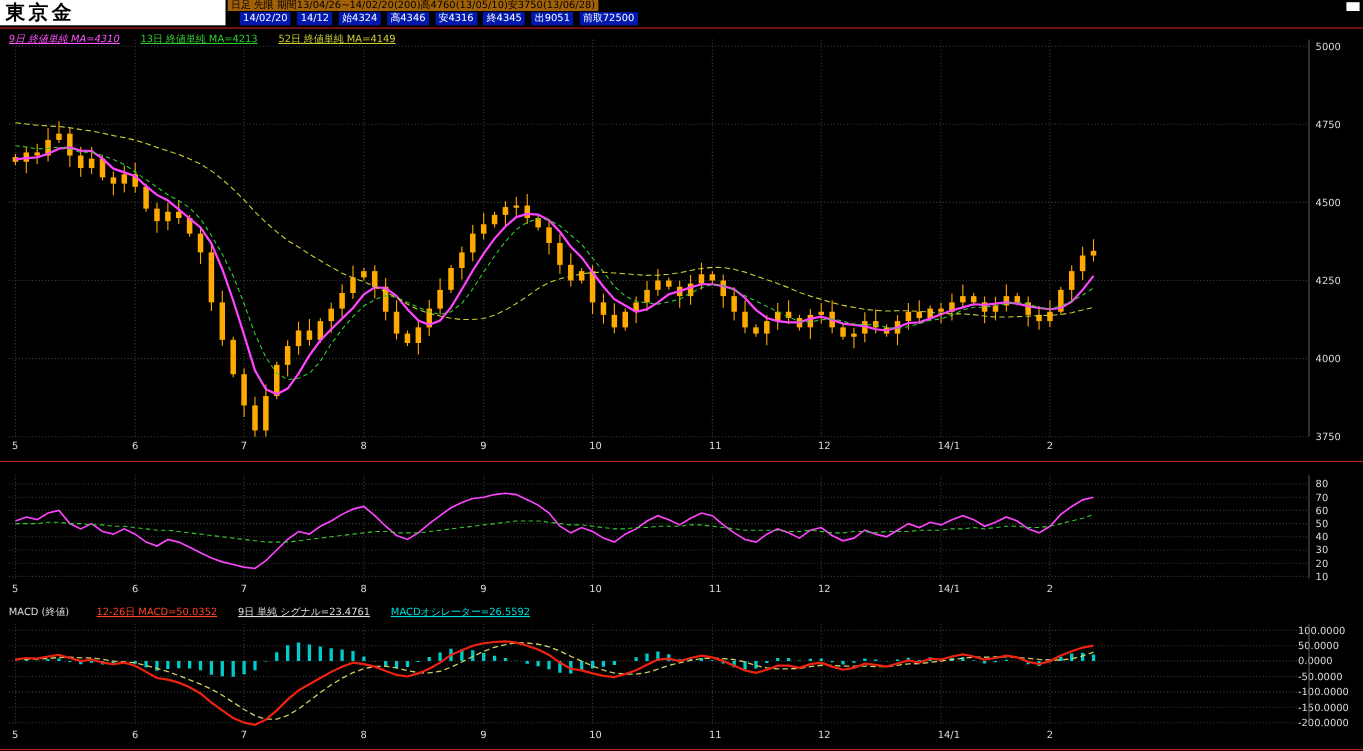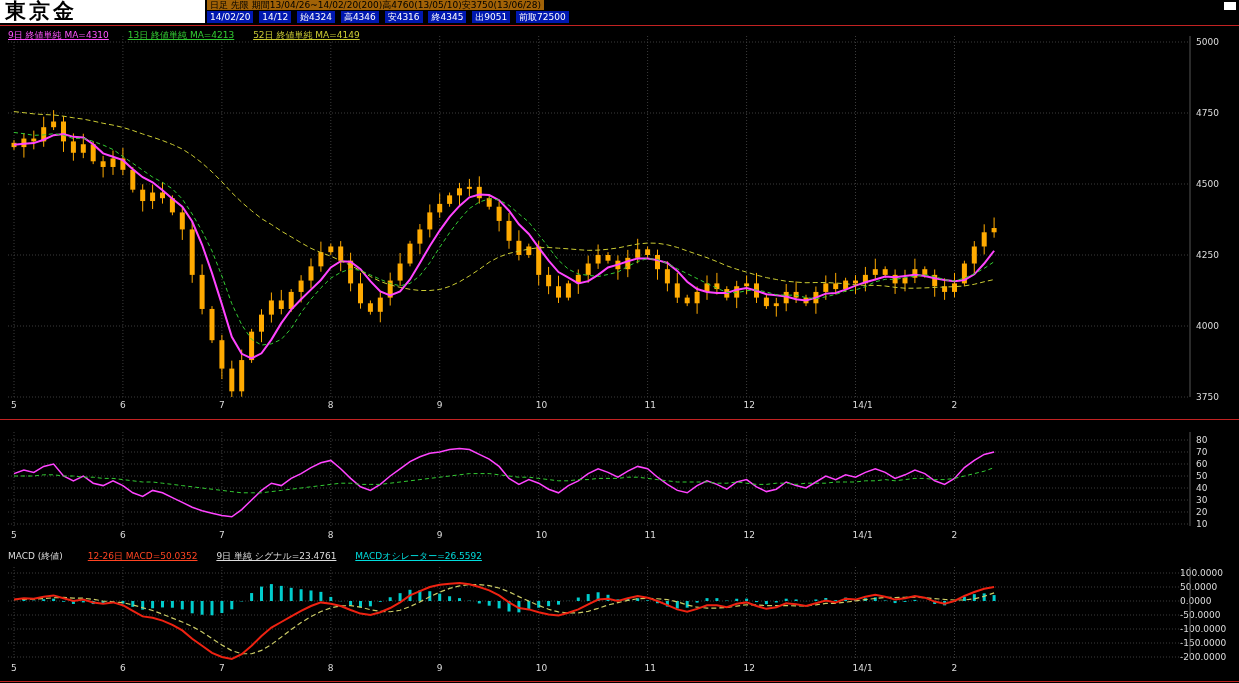--- a/index.html
+++ b/index.html
@@ -2,24 +2,24 @@
 <html><head>
 <meta charset="utf-8">
 <style>
   *{box-sizing:border-box;margin:0;padding:0}
   html,body{width:1239px;height:683px;background:#000;overflow:hidden;
     font-family:"DejaVu Sans","Liberation Sans",sans-serif}
   #app{position:relative;width:1239px;height:683px;background:#000}
 
   
   .title-box{position:absolute;left:0;top:0;width:205px;height:23px;background:#ffffff;
-    color:#000;font-size:21px;font-weight:bold;line-height:23px;padding-left:5px;letter-spacing:3px}
+    color:#000;font-size:18px;font-weight:bold;line-height:23px;padding-left:5px;letter-spacing:3px}
   .hline1{position:absolute;left:207px;top:0;height:10px;line-height:10px;font-size:9px;
     background:#a16207;color:#000;padding:0 3px;white-space:nowrap}
-  .hline2{position:absolute;left:207px;top:11px;height:12px;line-height:12px;font-size:9px;
+  .hline2{position:absolute;left:218px;top:11px;height:12px;line-height:12px;font-size:9px;
     color:#fff;white-space:nowrap}
   .hline2 .q{background:#0018b0;padding:0 3px;margin-right:3px;display:inline-block}
   .corner{position:absolute;top:2px;right:3px;width:12px;height:8px;background:#fff;cursor:pointer}
 
   .sep{position:absolute;left:0;width:1239px;height:1px;background:#c22222}
 
   .panel{position:absolute;left:0;width:1239px}
   .legend{position:absolute;left:8px;top:3px;font-size:9px;white-space:nowrap;z-index:2}
   .legend .lg{margin-right:16px;text-decoration:underline;cursor:pointer}
   .legend .lt{margin-right:22px}
@@ -46,21 +46,21 @@
       <span class="q">出9051</span>
       <span class="q">前取72500</span>
     </div>
     <div class="corner"></div>
   </div>
 
   <div class="sep" style="top:25px"></div>
 
   <div class="panel" style="top:26px;height:393px">
     <div class="legend">
-      <span class="lg" style="color: rgb(255, 85, 255);">9日 終値単純 MA=4310</span>
+      <span class="lg" style="color: rgb(255, 85, 255); font-style: italic;">9日 終値単純 MA=4310</span>
       <span class="lg" style="color: rgb(51, 204, 51);">13日 終値単純 MA=4213</span>
       <span class="lg" style="color: rgb(204, 204, 51);">52日 終値単純 MA=4149</span>
     </div>
     <svg id="svg-price" width="1239" height="393">
         <line x1="8" x2="1190" y1="16" y2="16" class="grid"></line>
         <text x="1196" y="19" class="ax">5000</text>
         <line x1="8" x2="1190" y1="87" y2="87" class="grid"></line>
         <text x="1196" y="90" class="ax">4750</text>
         <line x1="8" x2="1190" y1="158" y2="158" class="grid"></line>
         <text x="1196" y="161" class="ax">4500</text>

